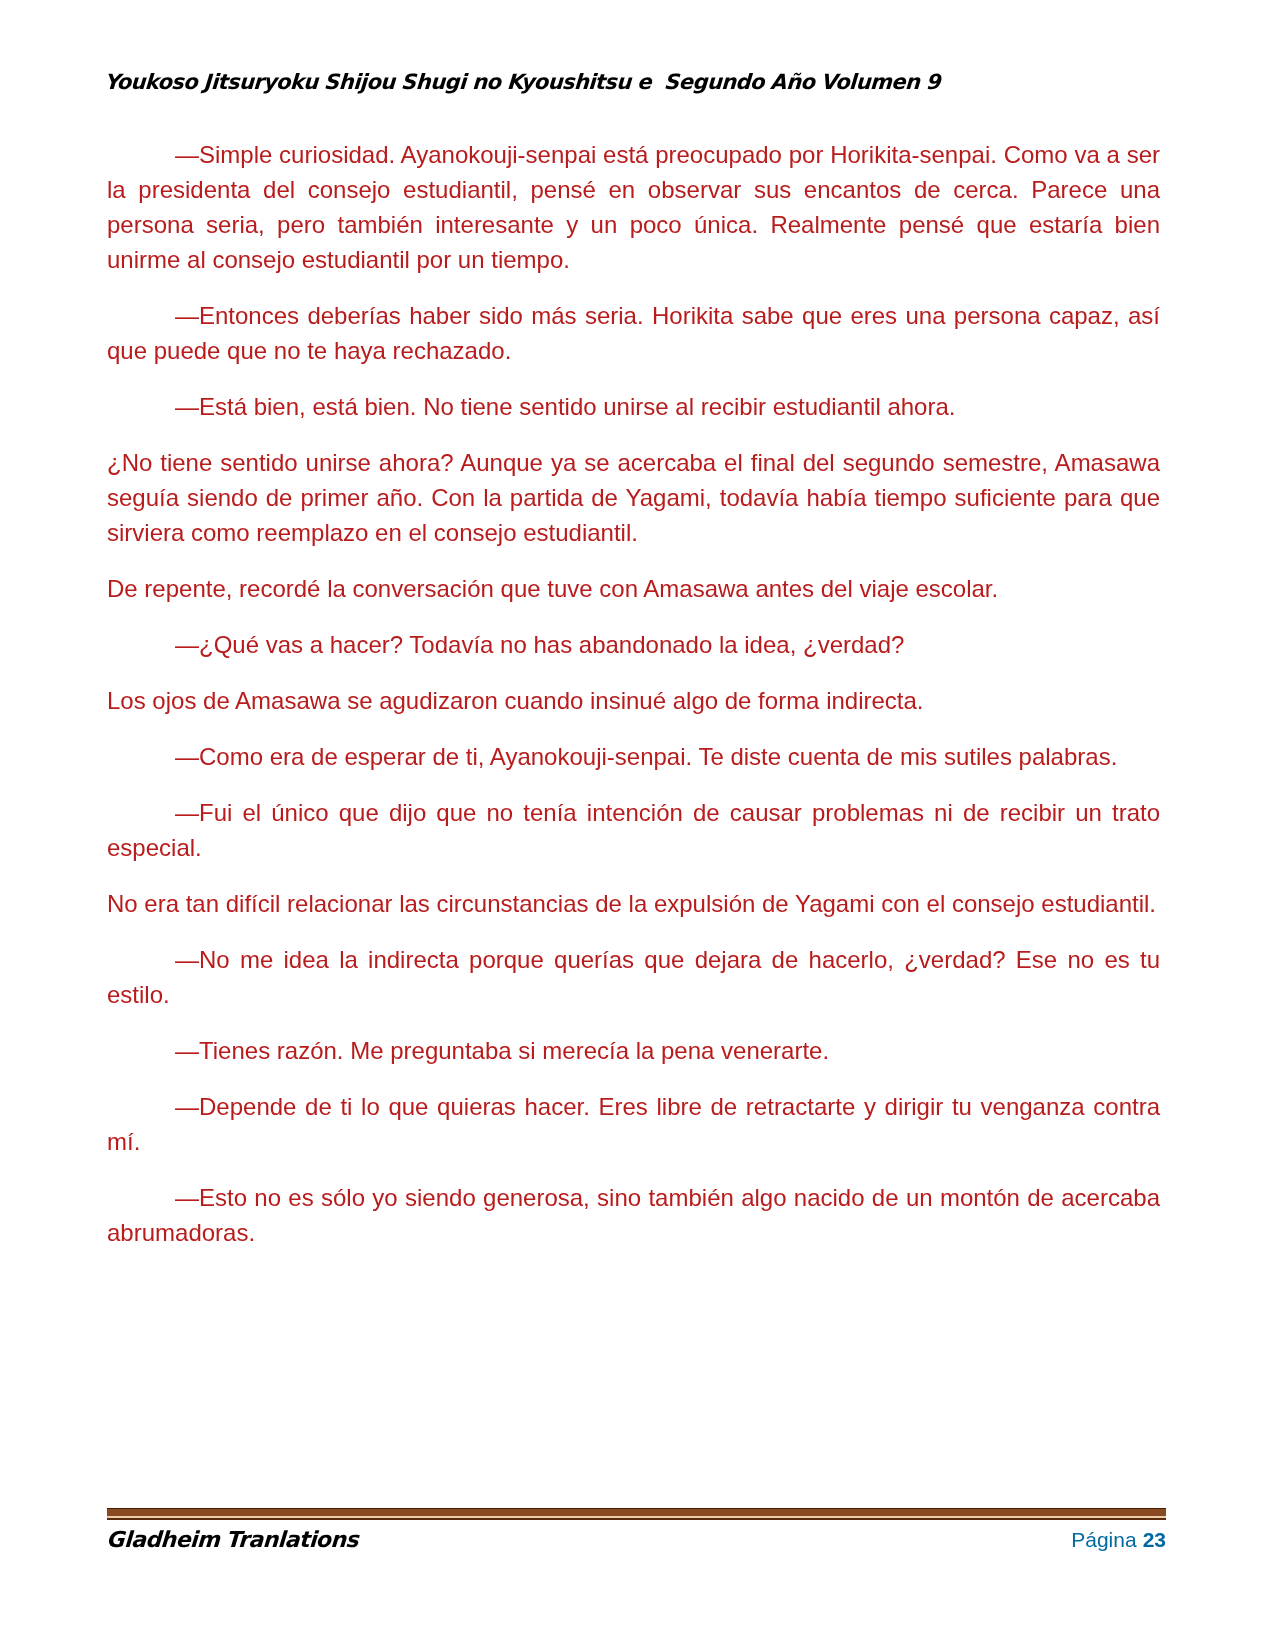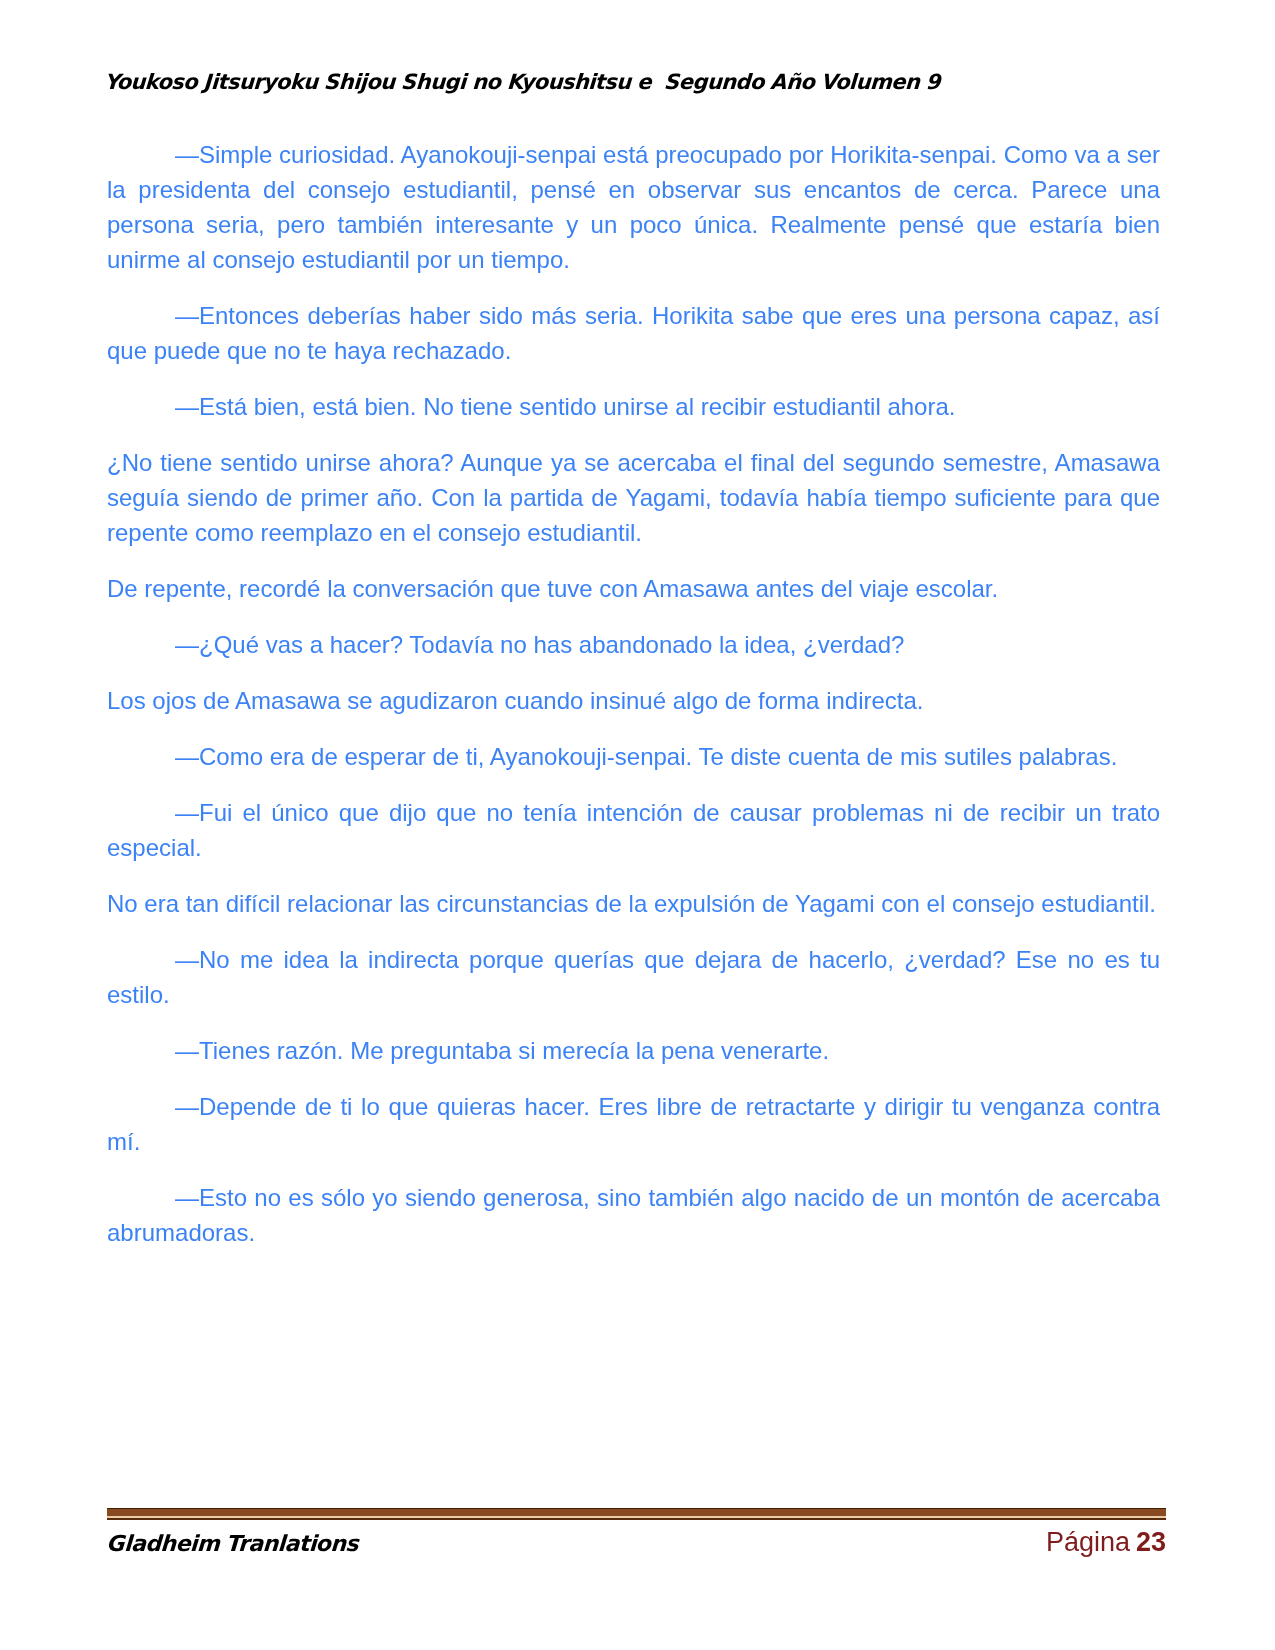--- a/index.html
+++ b/index.html
@@ -34,21 +34,21 @@
     position: absolute;
     top: 137px;
     left: 107px;
     width: 1053px;
   }
   .para {
     font-size: 24px;
     line-height: 35px;
     text-align: justify;
     margin: 0 0 21px 0;
-    color: #3b82f6;
+    color: #b91c1c;
   }
   .para.dialogue { text-indent: 68px; }
   .para.narration { text-indent: 0; }
   .footer {
     position: absolute;
     top: 1508px;
     left: 107px;
     right: 109px;
   }
   .footer-rule { width: 100%; }
@@ -63,37 +63,37 @@
   }
   .translator {
     font-family: "DejaVu Sans", "Liberation Sans", sans-serif;
     font-weight: bold;
     font-style: italic;
     font-size: 22px;
     letter-spacing: -0.6px;
     transform: skewX(-6deg);
     transform-origin: left bottom;
   }
-  .page-num { font-size: 27px; color: #7f1d1d; margin-left: 12px; }
+  .page-num { font-size: 21px; color: #0369a1; margin-left: 12px; }
   .page-num .num { font-weight: 600; margin-left: 6px; }
 </style>
 </head>
 <body>
 
 <div class="page" style="background: rgb(255, 255, 255);">
 
   <div class="doc-header">
     <div class="title">Youkoso Jitsuryoku Shijou Shugi no Kyoushitsu e  Segundo Año Volumen 9</div>
   </div>
 
   <div class="content">
     <p class="para dialogue">—Simple curiosidad. Ayanokouji-senpai está preocupado por Horikita-senpai. Como va a ser la presidenta del consejo estudiantil, pensé en observar sus encantos de cerca. Parece una persona seria, pero también interesante y un poco única. Realmente pensé que estaría bien unirme al consejo estudiantil por un tiempo.</p>
     <p class="para dialogue">—Entonces deberías haber sido más seria. Horikita sabe que eres una persona capaz, así que puede que no te haya rechazado.</p>
     <p class="para dialogue">—Está bien, está bien. No tiene sentido unirse al recibir estudiantil ahora.</p>
-    <p class="para narration">¿No tiene sentido unirse ahora? Aunque ya se acercaba el final del segundo semestre, Amasawa seguía siendo de primer año. Con la partida de Yagami, todavía había tiempo suficiente para que repente como reemplazo en el consejo estudiantil.</p>
+    <p class="para narration">¿No tiene sentido unirse ahora? Aunque ya se acercaba el final del segundo semestre, Amasawa seguía siendo de primer año. Con la partida de Yagami, todavía había tiempo suficiente para que sirviera como reemplazo en el consejo estudiantil.</p>
     <p class="para narration">De repente, recordé la conversación que tuve con Amasawa antes del viaje escolar.</p>
     <p class="para dialogue">—¿Qué vas a hacer? Todavía no has abandonado la idea, ¿verdad?</p>
     <p class="para narration">Los ojos de Amasawa se agudizaron cuando insinué algo de forma indirecta.</p>
     <p class="para dialogue">—Como era de esperar de ti, Ayanokouji-senpai. Te diste cuenta de mis sutiles palabras.</p>
     <p class="para dialogue">—Fui el único que dijo que no tenía intención de causar problemas ni de recibir un trato especial.</p>
     <p class="para narration">No era tan difícil relacionar las circunstancias de la expulsión de Yagami con el consejo estudiantil.</p>
     <p class="para dialogue">—No me idea la indirecta porque querías que dejara de hacerlo, ¿verdad? Ese no es tu estilo.</p>
     <p class="para dialogue">—Tienes razón. Me preguntaba si merecía la pena venerarte.</p>
     <p class="para dialogue">—Depende de ti lo que quieras hacer. Eres libre de retractarte y dirigir tu venganza contra mí.</p>
     <p class="para dialogue">—Esto no es sólo yo siendo generosa, sino también algo nacido de un montón de acercaba abrumadoras.</p>

